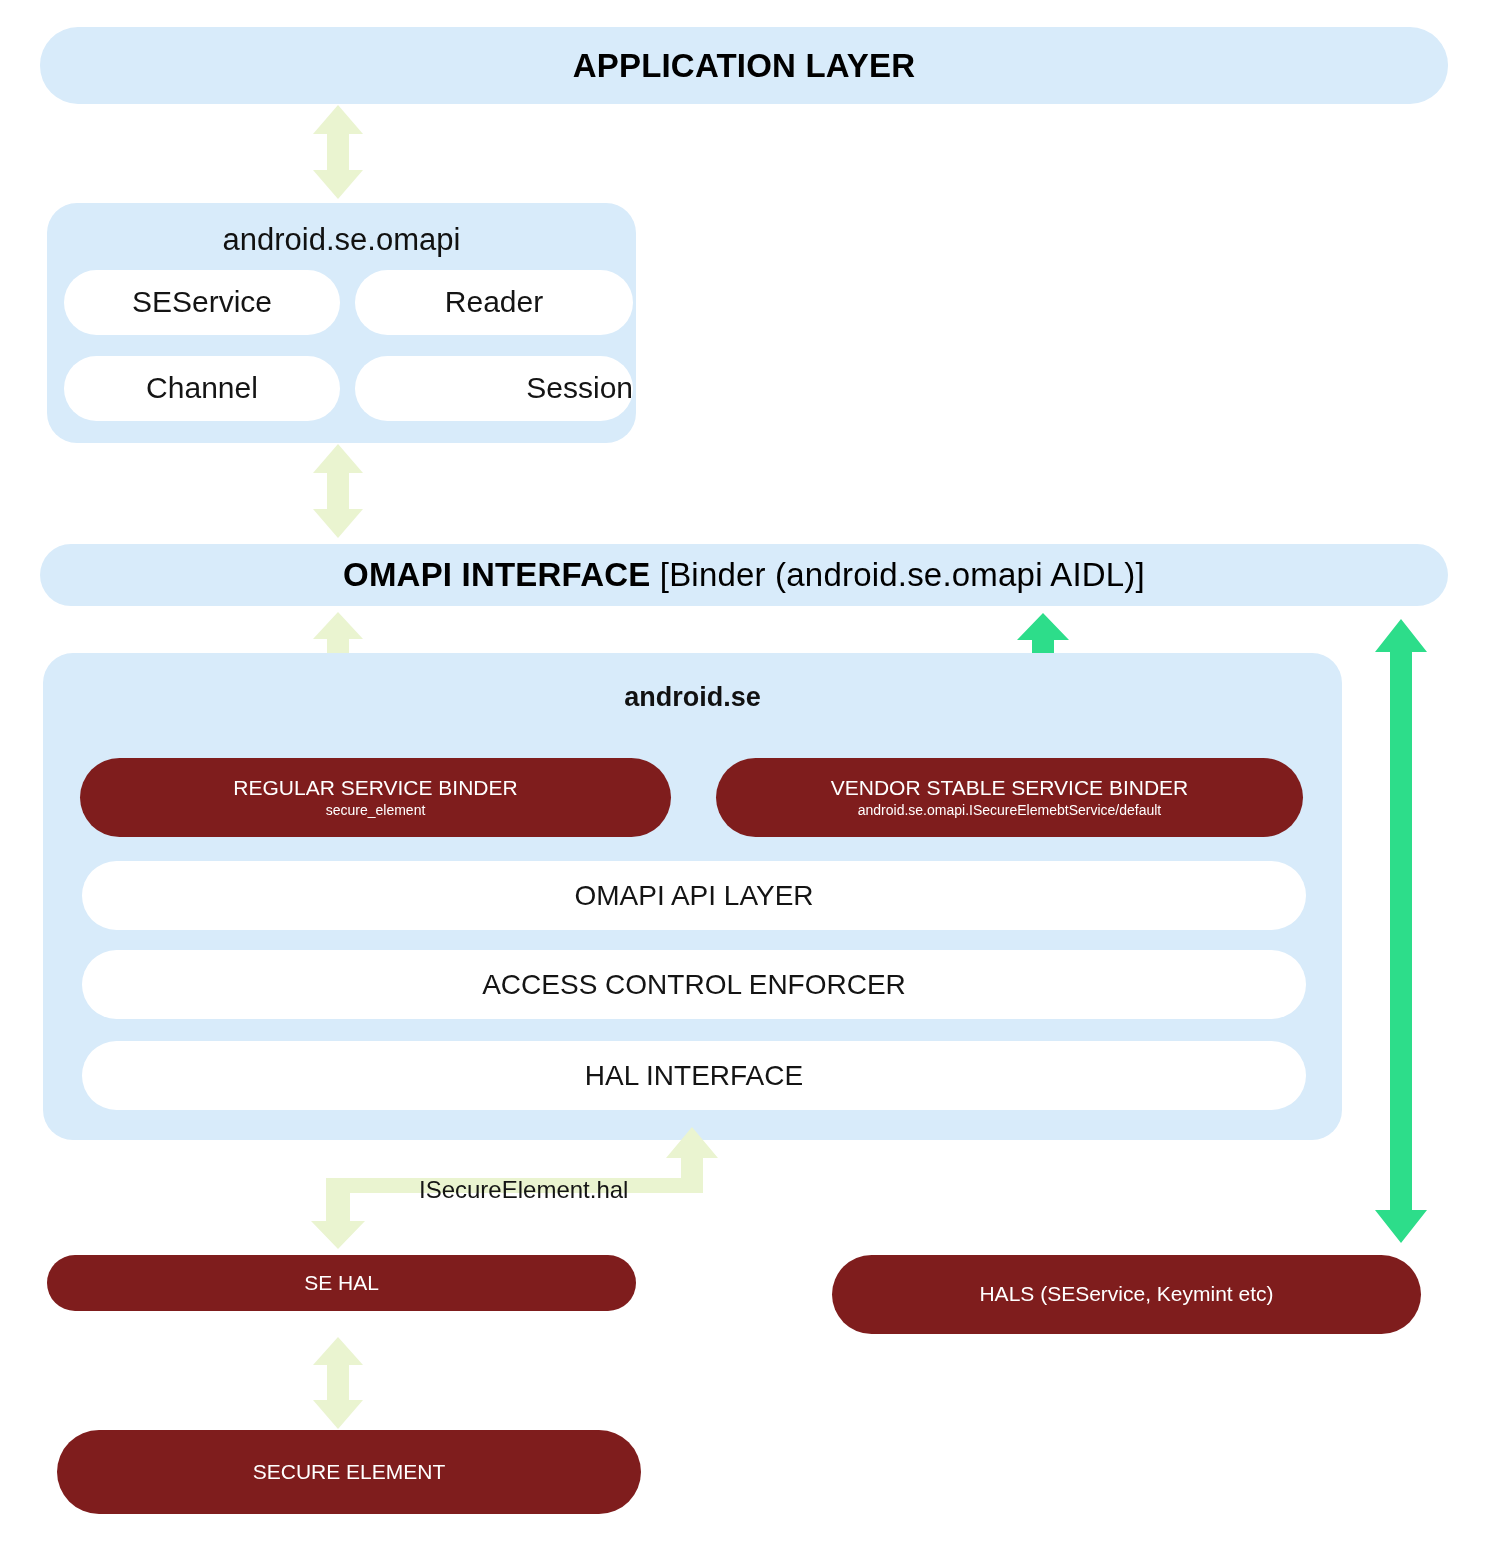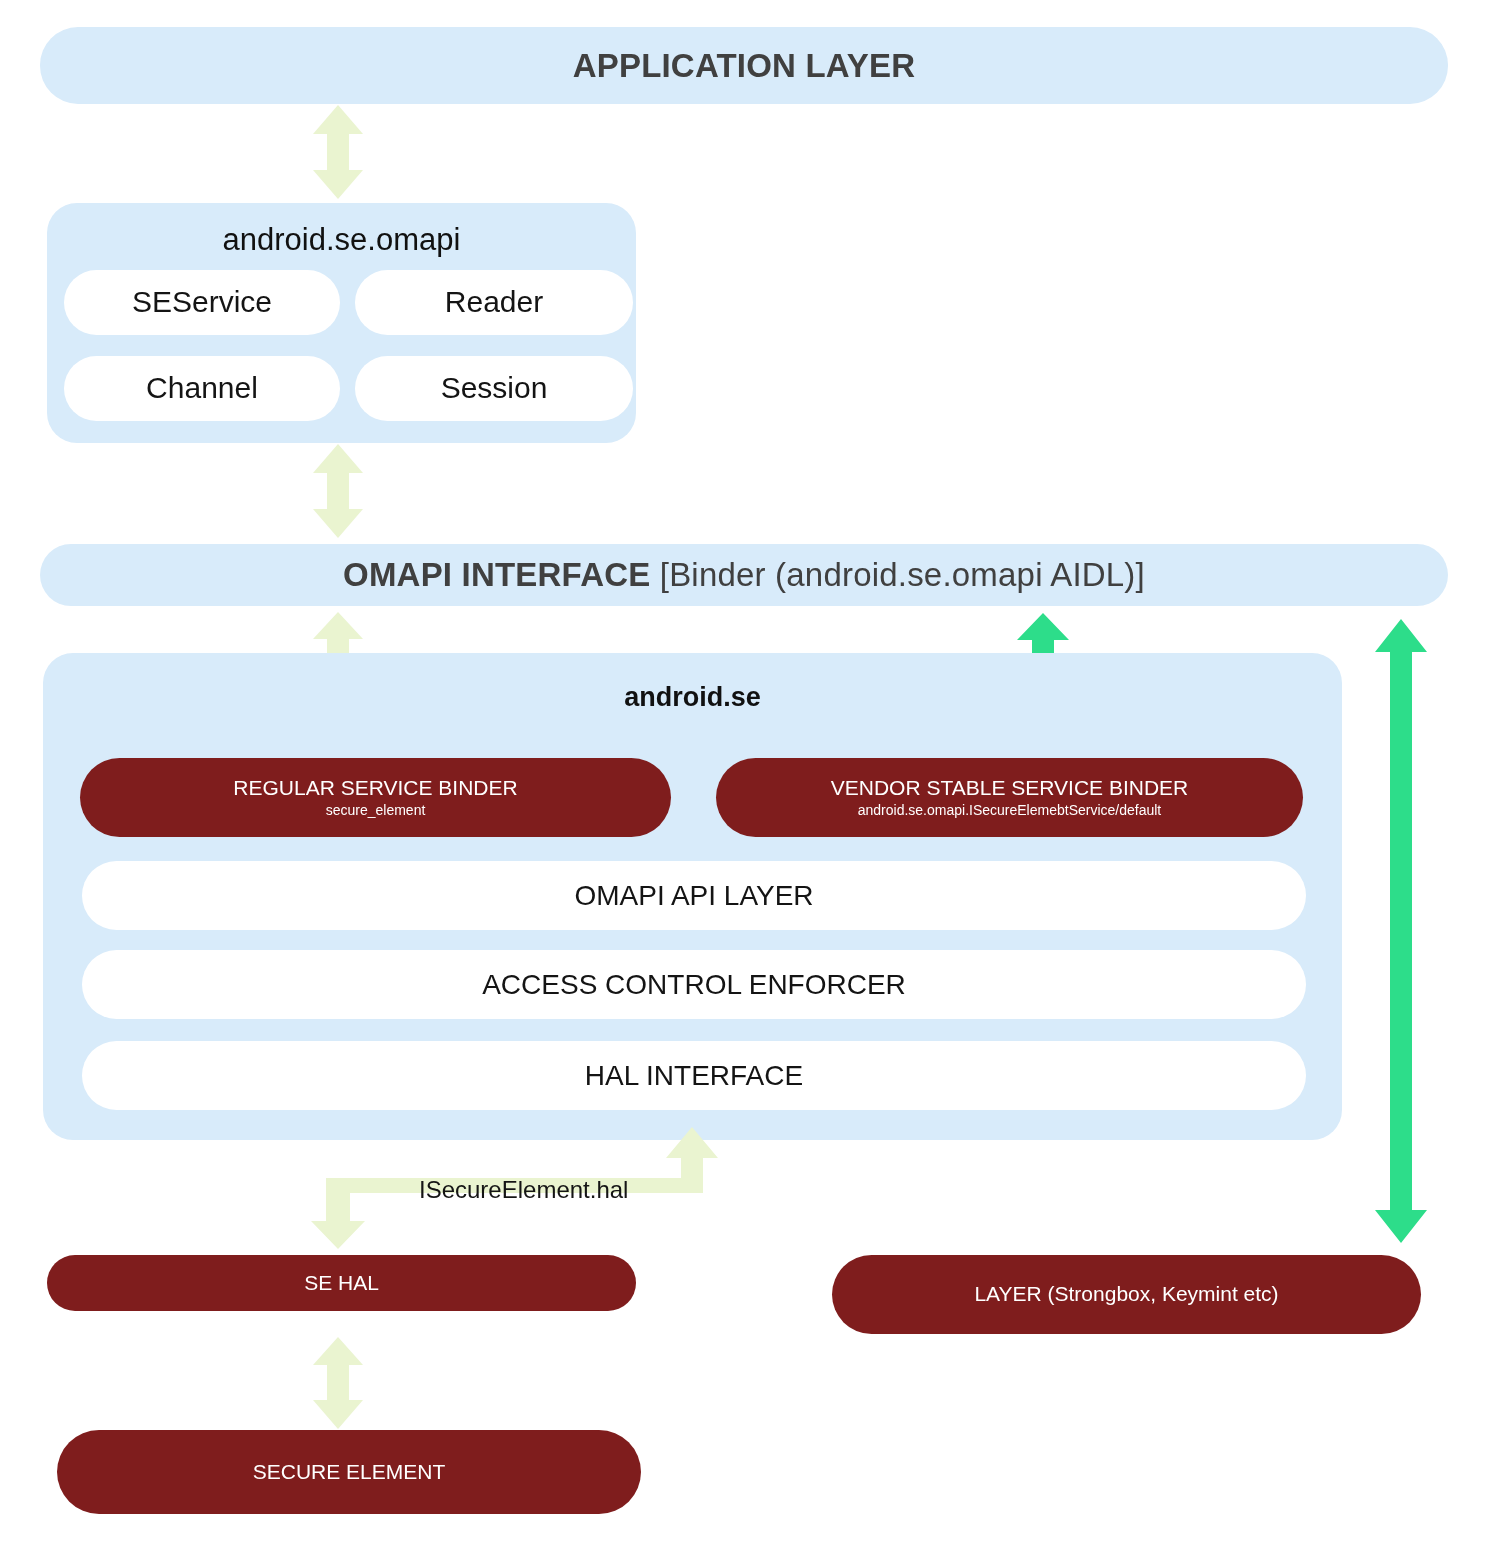--- a/index.html
+++ b/index.html
@@ -31,21 +31,21 @@
     display: flex;
     align-items: center;
     justify-content: center;
     box-sizing: border-box;
   }
 
   .band-title {
     font-size: 33px;
     font-weight: bold;
     letter-spacing: 0.2px;
-    color: #404040;
+    color: #000000;
     white-space: nowrap;
   }
   .band-title .light {
     font-weight: normal;
   }
 
   .panel {
     position: absolute;
     background: #d8ebfa;
     border-radius: 30px;
@@ -129,21 +129,21 @@
 
   <div class="pill white" style="left:64px; top:270px; width:276px; height:65px;">
     <span style="font-size:30px;">SEService</span>
   </div>
   <div class="pill white" style="left:355px; top:270px; width:278px; height:65px;">
     <span style="font-size:30px;">Reader</span>
   </div>
   <div class="pill white" style="left:64px; top:356px; width:276px; height:65px;">
     <span style="font-size:30px;">Channel</span>
   </div>
-  <div class="pill white" style="left:355px; top:356px; width:278px; height:65px;">
+  <div class="pill white" style="left:355px; top:356px; width:278px; height:65px;align-items:flex-end;">
     <span style="font-size:30px;">Session</span>
   </div>
 
   <div class="arrow" style="left:312px; top:443px; width:52px; height:96px;">
     <svg width="52" height="96" viewBox="0 0 52 96" aria-hidden="true">
       <polygon points="26,1 51,30 37,30 37,66 51,66 26,95 1,66 15,66 15,30 1,30" fill="#eaf4d0"></polygon>
     </svg>
   </div>
 
   <div class="band" style="left:40px; top:544px; width:1408px; height:62px;">
@@ -199,21 +199,21 @@
       <path d="M 382,1 L 408,32 L 393,32 L 393,67 L 40,67 L 40,95 L 55,95 L 28,123
                L 1,95 L 16,95 L 16,52 L 371,52 L 371,32 L 356,32 Z" fill="#eaf4d0"></path>
     </svg>
   </div>
   <div class="hal-label" style="left:419px; top:1176px;">ISecureElement.hal</div>
 
   <div class="pill blue single" style="left:47px; top:1255px; width:589px; height:56px;">
     <span>SE HAL</span>
   </div>
   <div class="pill blue single" style="left:832px; top:1255px; width:589px; height:79px;">
-    <span>LAYER (Strongbox, Keymint etc)</span>
+    <span>HALS (SEService, Keymint etc)</span>
   </div>
 
   <div class="arrow" style="left:312px; top:1336px; width:52px; height:94px;">
     <svg width="52" height="94" viewBox="0 0 52 94" aria-hidden="true">
       <polygon points="26,1 51,29 37,29 37,64 51,64 26,93 1,64 15,64 15,29 1,29" fill="#eaf4d0"></polygon>
     </svg>
   </div>
 
   <div class="pill blue single" style="left:57px; top:1430px; width:584px; height:84px;">
     <span>SECURE ELEMENT</span>

